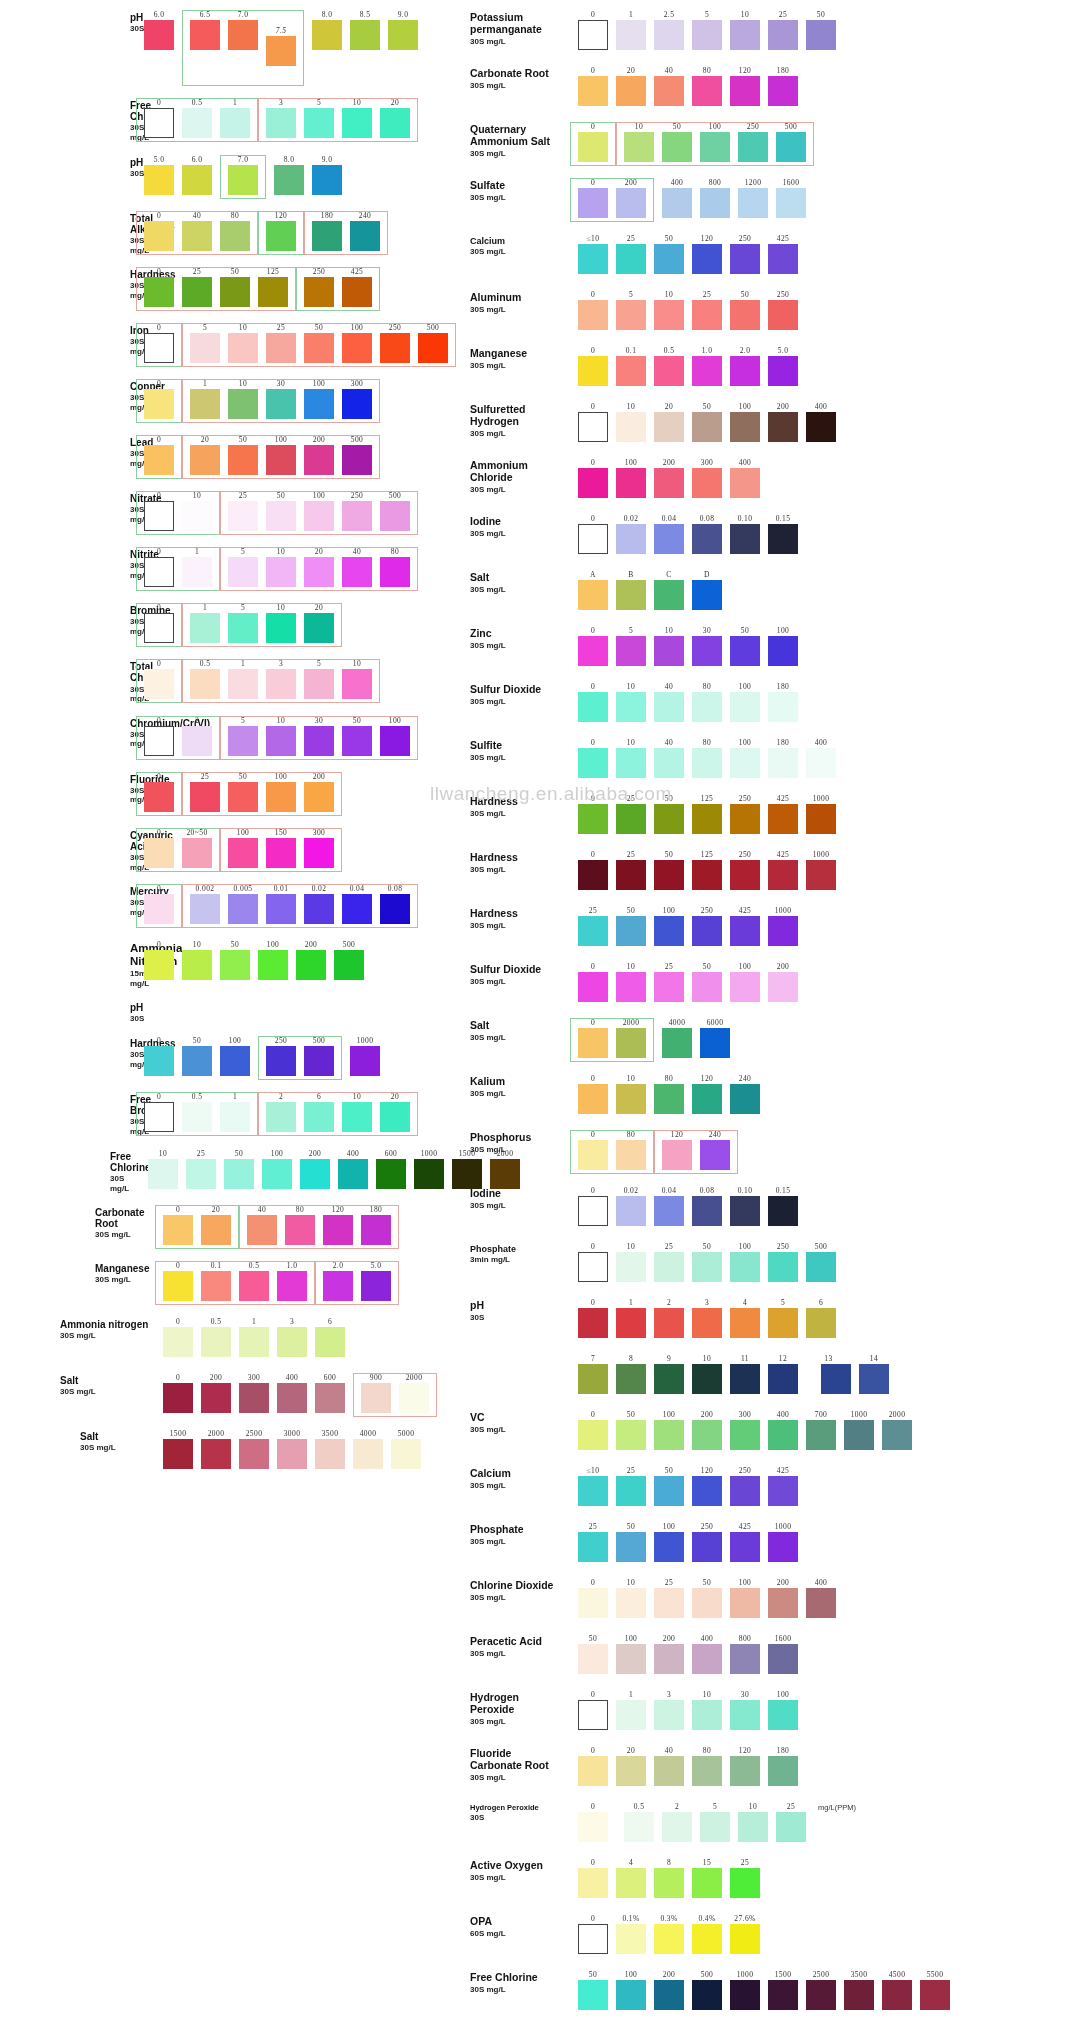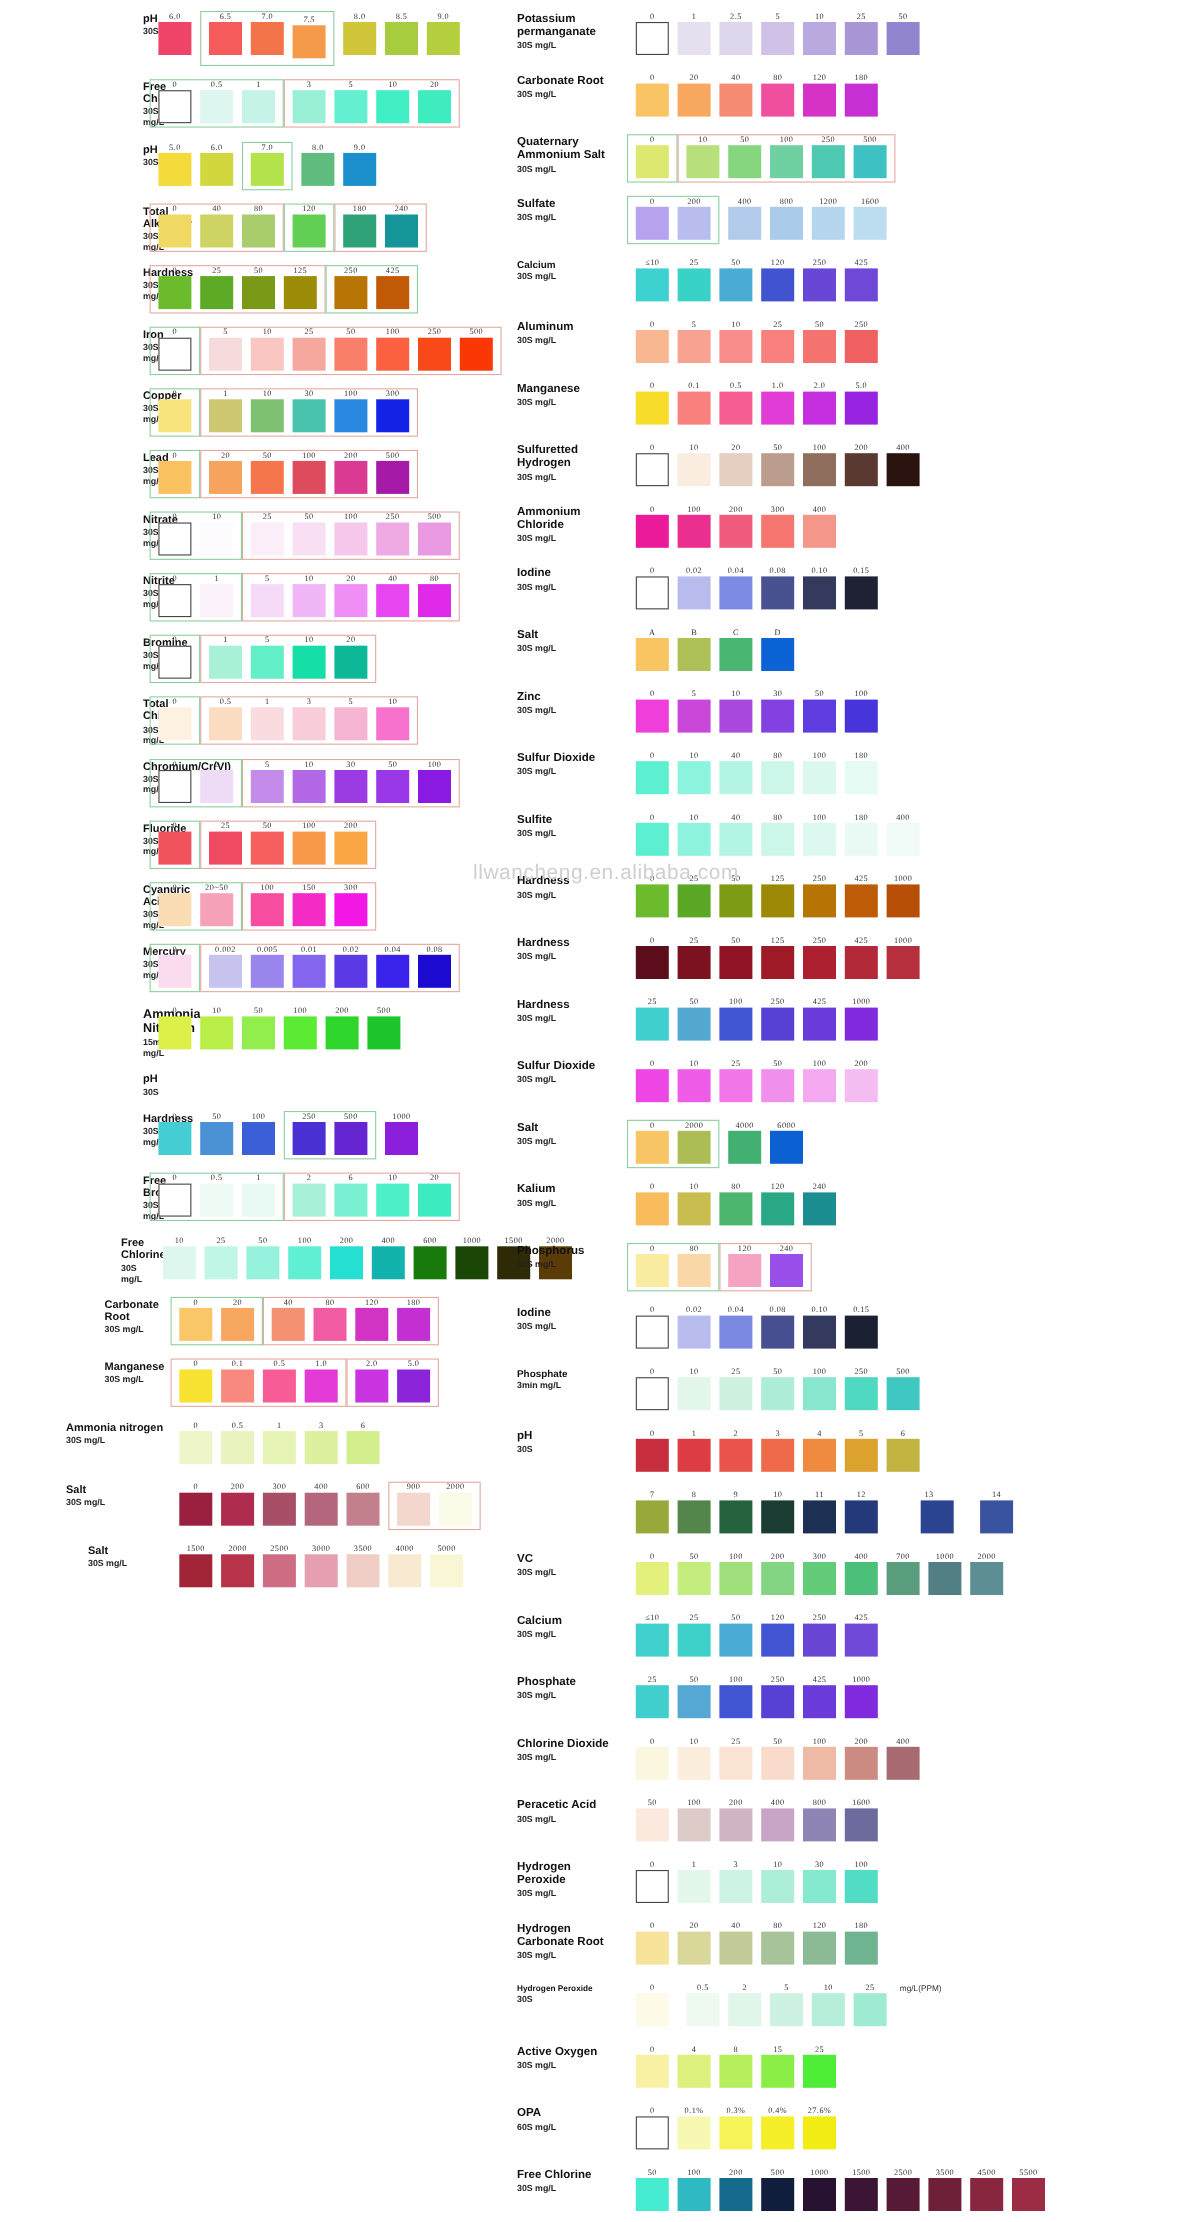--- a/index.html
+++ b/index.html
@@ -54,21 +54,21 @@
             </div>
             <div class="grp g-green">
               <div class="cell" style="margin: 0px 4px;">
                 <div class="tick">6.5</div>
                 <div class="sw" style="background: rgb(245, 91, 91);"></div>
               </div>
               <div class="cell" style="margin: 0px 4px;">
                 <div class="tick">7.0</div>
                 <div class="sw" style="background: rgb(243, 116, 74);"></div>
               </div>
-              <div class="cell" style="margin: 3px 4px; font-style: italic;">
+              <div class="cell" style="margin: 16px 4px; font-style: italic;">
                 <div class="tick">7.5</div>
                 <div class="sw" style="background: rgb(245, 154, 74);"></div>
               </div>
             </div>
             <div class="grp g-none">
               <div class="cell" style="margin: 0px 4px;">
                 <div class="tick">8.0</div>
                 <div class="sw" style="background: rgb(207, 198, 58);"></div>
               </div>
               <div class="cell" style="margin: 0px 4px;">
@@ -1833,21 +1833,21 @@
                 <div class="sw" style="background: rgb(27, 60, 51);"></div>
               </div>
               <div class="cell" style="margin: 0px 4px;">
                 <div class="tick">11</div>
                 <div class="sw" style="background: rgb(29, 49, 85);"></div>
               </div>
               <div class="cell" style="margin: 0px 4px;">
                 <div class="tick">12</div>
                 <div class="sw" style="background: rgb(36, 57, 122);"></div>
               </div>
-              <div class="cell" style="margin: 0px 20px; padding-left: 15px;">
+              <div class="cell" style="margin: 0px 4px; padding-left: 15px;">
                 <div class="tick">13</div>
                 <div class="sw" style="background: rgb(43, 68, 146);"></div>
               </div>
               <div class="cell" style="margin: 0px 4px;">
                 <div class="tick">14</div>
                 <div class="sw" style="background: rgb(58, 83, 160);"></div>
               </div>
             </div>
           </div>
         </div>
@@ -2066,21 +2066,21 @@
               </div>
               <div class="cell" style="margin: 0px 4px;">
                 <div class="tick">100</div>
                 <div class="sw" style="background: rgb(80, 220, 197);"></div>
               </div>
             </div>
           </div>
         </div>
         <div class="row">
           <div class="label" style="width: 130px; padding-left: 30px; padding-top: 12px;">
-            <div class="name" style="font-size: 10.5px;">Hydrogen Carbonate Root</div>
+            <div class="name" style="font-size: 10.5px;">Fluoride Carbonate Root</div>
             <div class="sub">30S   mg/L</div>
           </div>
           <div class="swatches">
             <div class="grp g-none">
               <div class="cell" style="margin: 0px 4px;">
                 <div class="tick">0</div>
                 <div class="sw" style="background: rgb(248, 227, 155);"></div>
               </div>
               <div class="cell" style="margin: 0px 4px;">
                 <div class="tick">20</div>

